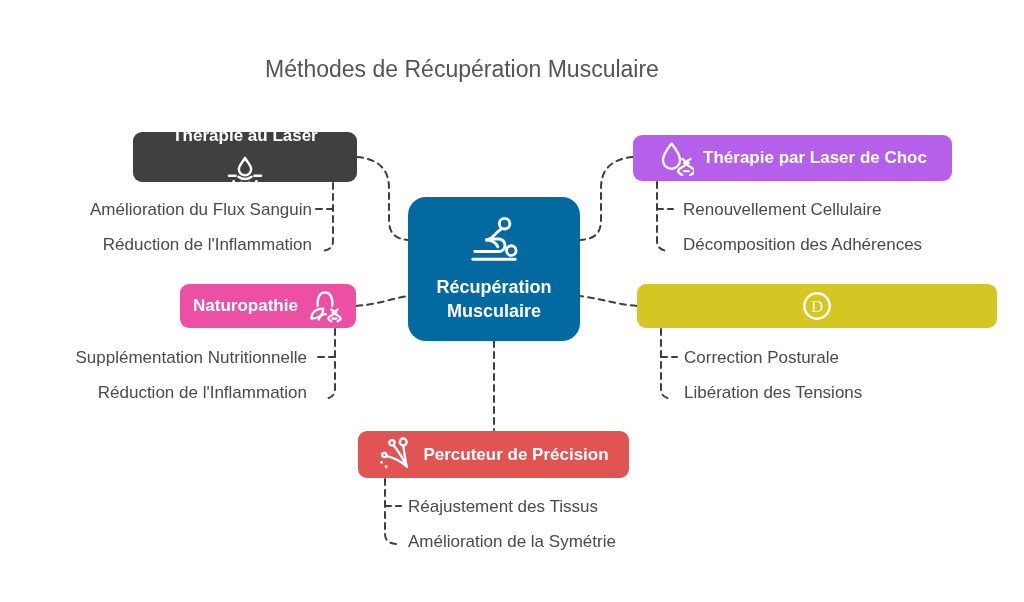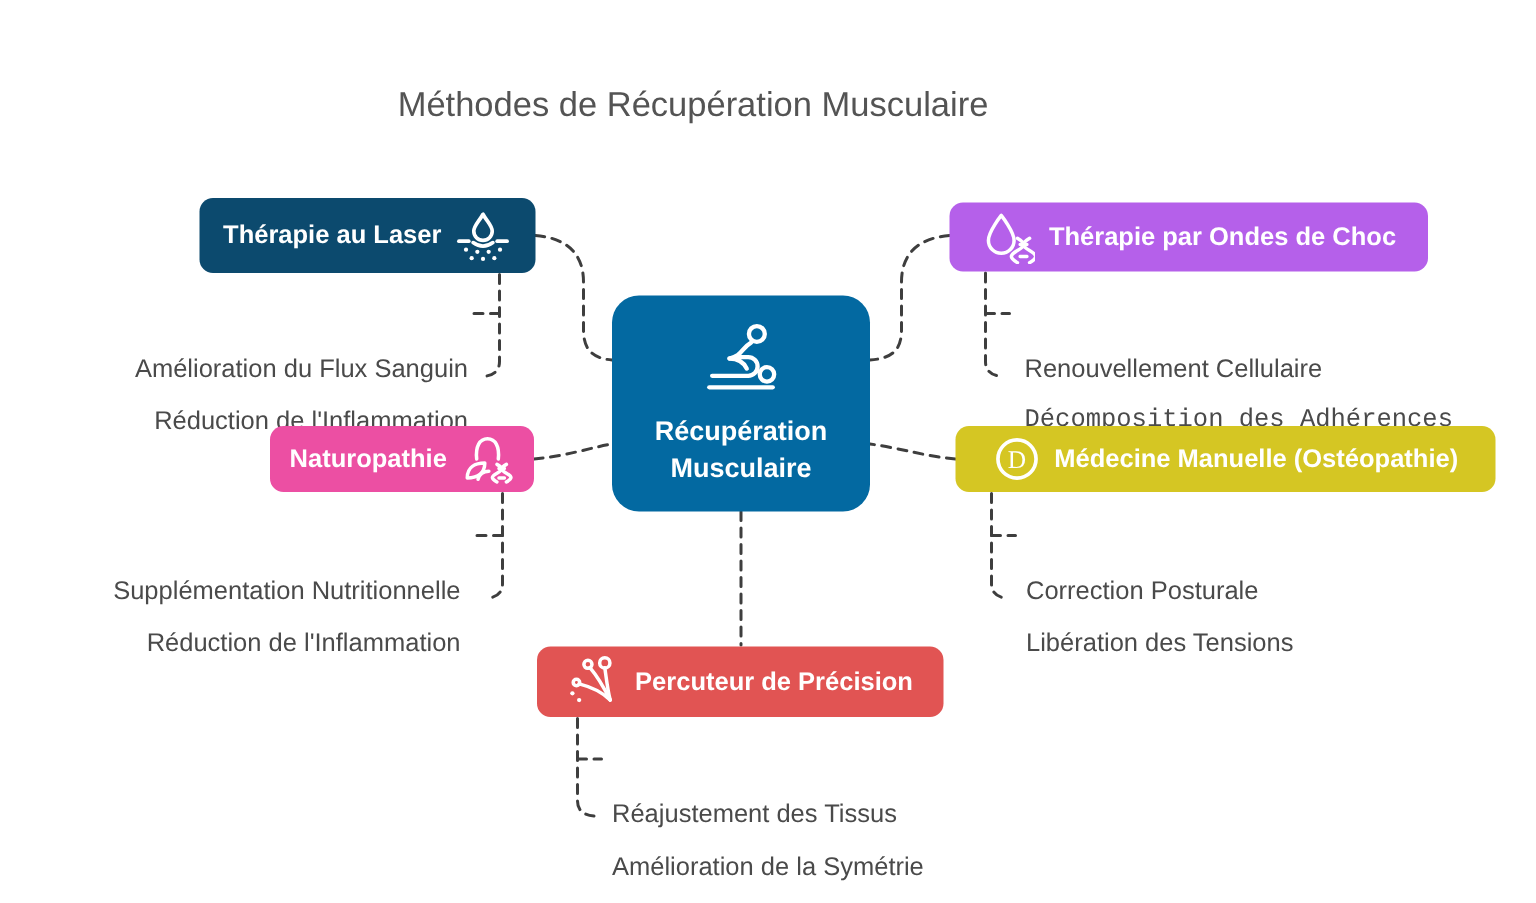--- a/index.html
+++ b/index.html
@@ -24,21 +24,21 @@
 
   .center-node { position:absolute; left:408px; top:197px; width:172px; height:144px;
                  border-radius:18px; display:flex; flex-direction:column; align-items:center;
                  justify-content:center; color:#fff; }
   .center-node .label { font-size:18px; font-weight:700; text-align:center; line-height:1.35;
                         width:140px; white-space:normal; }
   .center-node .icon { margin-bottom:6px; }
   .center-node .icon svg * { stroke-width:3; }
 
   .sub { position:absolute; font-size:17px; color:var(--subitem-text,#4a4a4a); height:22px;
-         line-height:22px; white-space:nowrap;margin-top:36px; }
+         line-height:22px; white-space:nowrap; }
   .sub.r { text-align:right; }
 
   .n-laser    { left:133px; top:132px; width:224px; height:50px; }
   .n-ondes    { left:633px; top:135px; width:319px; height:46px; }
   .n-naturo   { left:180px; top:284px; width:176px; height:44px; }
   .n-osteo    { left:637px; top:284px; width:360px; height:44px; }
   .n-percut   { left:358px; top:431px; width:271px; height:47px; }
 </style>
 </head>
 <body>
@@ -78,21 +78,21 @@
         <path d="M37,15 C30,19 31,24 22,26"></path>
         <path d="M10,38 h25 a6.5,6.5 0 0 0 0,-13 h-7"></path>
         <path d="M22,26 c7,0 10,3 12,7"></path>
         <circle cx="48" cy="37" r="5"></circle>
         <path d="M8,46 h44"></path>
       </svg>
     </span>
     <span class="label">Récupération Musculaire</span>
   </div>
 
-  <div class="node n-laser" style="background-color: #0c4a6e;">
+  <div class="node n-laser" style="background-color: #404040; flex-direction: column;">
     <span>Thérapie au Laser</span>
     <span class="icon">
       <svg width="38" height="34" viewBox="0 0 40 36">
         <path d="M20,3 c-3,5.5 -6.5,8 -6.5,12 a6.5,6.5 0 0 0 13,0 c0,-4 -3.5,-6.5 -6.5,-12 z" stroke-width="2.2"></path>
         <path d="M3,22 h7" stroke-width="2"></path>
         <path d="M30,22 h7" stroke-width="2"></path>
         <path d="M13,23 q7,5 14,0" stroke-width="2"></path>
         <circle class="fill" cx="8" cy="28" r="1.5"></circle>
         <circle class="fill" cx="16" cy="29.5" r="1.5"></circle>
         <circle class="fill" cx="24" cy="29.5" r="1.5"></circle>
@@ -108,24 +108,24 @@
 
   <div class="node n-ondes" style="background-color: rgb(181, 96, 234);">
     <span class="icon">
       <svg width="36" height="36" viewBox="0 0 40 40">
         <path d="M15,4 C15,4 5.5,16 5.5,22.5 a9.5,9.5 0 0 0 19,0 C24.5,16 15,4 15,4 z" stroke-width="2.4"></path>
         <path d="M27,21 c6,3.5 6,5.5 0,9 c-6,3.5 -6,5.5 0,9" stroke-width="2"></path>
         <path d="M36,21 c-6,3.5 -6,5.5 0,9 c6,3.5 6,5.5 0,9" stroke-width="2"></path>
         <path d="M29,25.5 h5 M29,34.5 h5" stroke-width="2"></path>
       </svg>
     </span>
-    <span>Thérapie par Ondes de Choc</span>
+    <span>Thérapie par Laser de Choc</span>
   </div>
   <div class="sub" style="left:683px; top:199px;">Renouvellement Cellulaire</div>
-  <div class="sub" style="left:683px; top:234px;font-family:Liberation Mono, monospace;">Décomposition des Adhérences</div>
+  <div class="sub" style="left:683px; top:234px;">Décomposition des Adhérences</div>
 
   <div class="node n-naturo" style="background-color: rgb(236, 79, 163);">
     <span>Naturopathie</span>
     <span class="icon">
       <svg width="36" height="36" viewBox="0 0 40 40">
         <path d="M12,20 c-1,-9 2,-15 8,-15 c6,0 9,6 8,15" stroke-width="2.4"></path>
         <path d="M5,34 c0,-8 6,-11 13,-11 c0,8 -6,11 -13,11 z" stroke-width="2.2"></path>
         <path d="M13,35 c1,-4 4,-6 8,-6" stroke-width="2"></path>
         <path d="M27,24 c4.5,2.5 4.5,4 0,6.5 c-4.5,2.5 -4.5,4 0,6.5" stroke-width="1.9"></path>
         <path d="M34,24 c-4.5,2.5 -4.5,4 0,6.5 c4.5,2.5 4.5,4 0,6.5" stroke-width="1.9"></path>
@@ -136,21 +136,20 @@
   <div class="sub r" style="right:717px; top:347px;">Supplémentation Nutritionnelle</div>
   <div class="sub r" style="right:717px; top:382px;">Réduction de l'Inflammation</div>
 
   <div class="node n-osteo" style="background-color: rgb(213, 198, 35);">
     <span class="icon">
       <svg width="32" height="32" viewBox="0 0 34 34">
         <circle cx="17" cy="17" r="13.5" stroke-width="2"></circle>
         <text x="17" y="23.5" text-anchor="middle" class="fill" font-family="Liberation Serif, serif" font-size="18" font-weight="400">D</text>
       </svg>
     </span>
-    <span>Médecine Manuelle (Ostéopathie)</span>
   </div>
   <div class="sub" style="left:684px; top:347px;">Correction Posturale</div>
   <div class="sub" style="left:684px; top:382px;">Libération des Tensions</div>
 
   <div class="node n-percut" style="background-color: rgb(225, 84, 83);">
     <span class="icon">
       <svg width="36" height="36" viewBox="0 0 40 40">
         <path d="M32,33 C26,27 17,23 9,21" stroke-width="2.2"></path>
         <path d="M32,33 C28,25 23,16 17,9" stroke-width="2.2"></path>
         <path d="M32,33 C30,25 29,16 28,9" stroke-width="2.2"></path>

